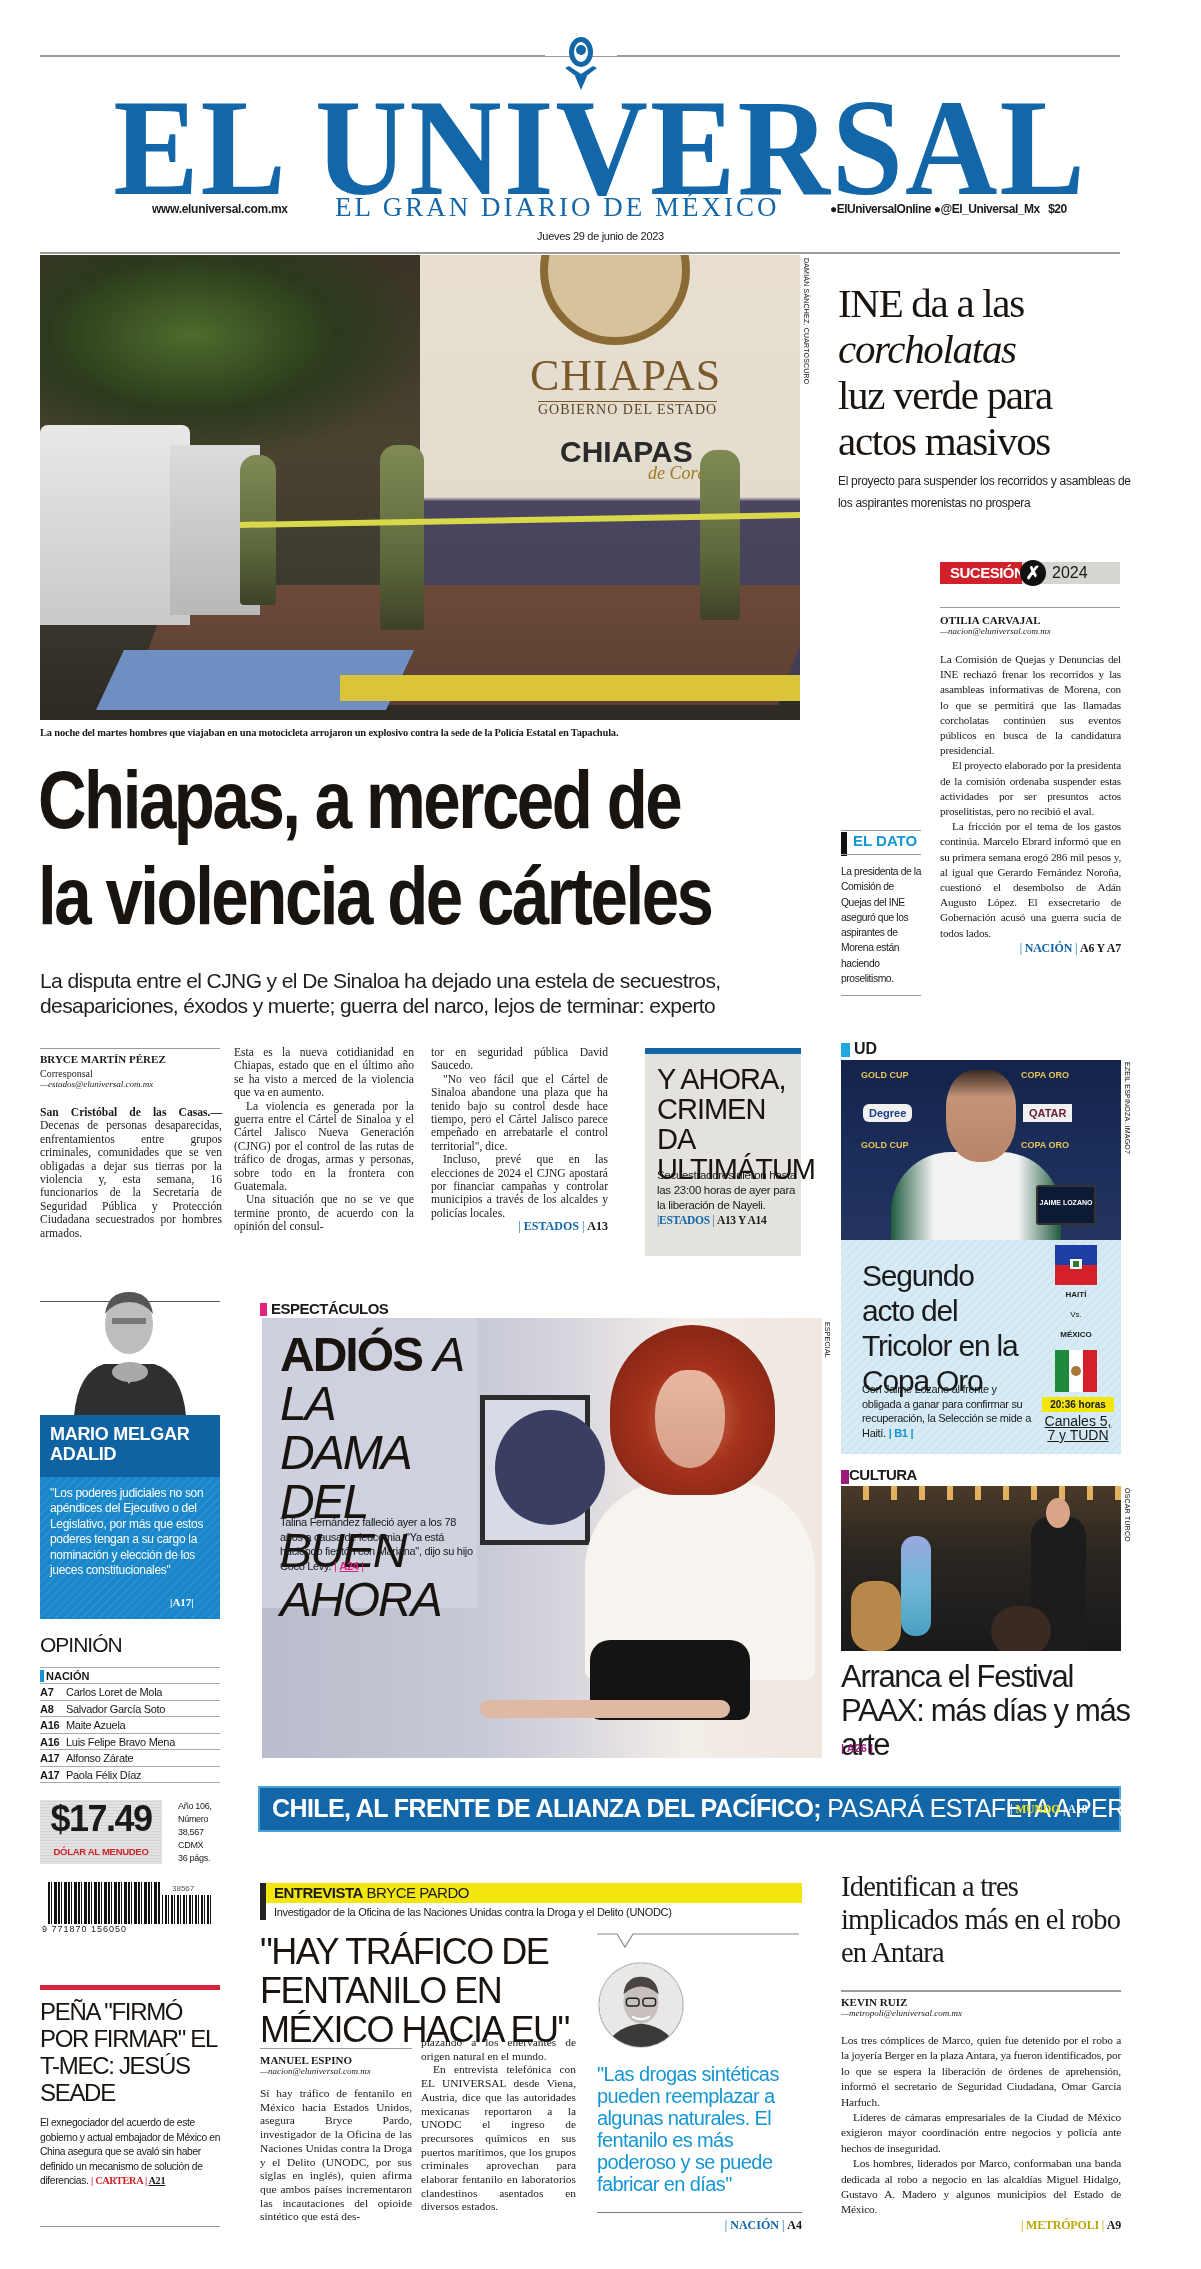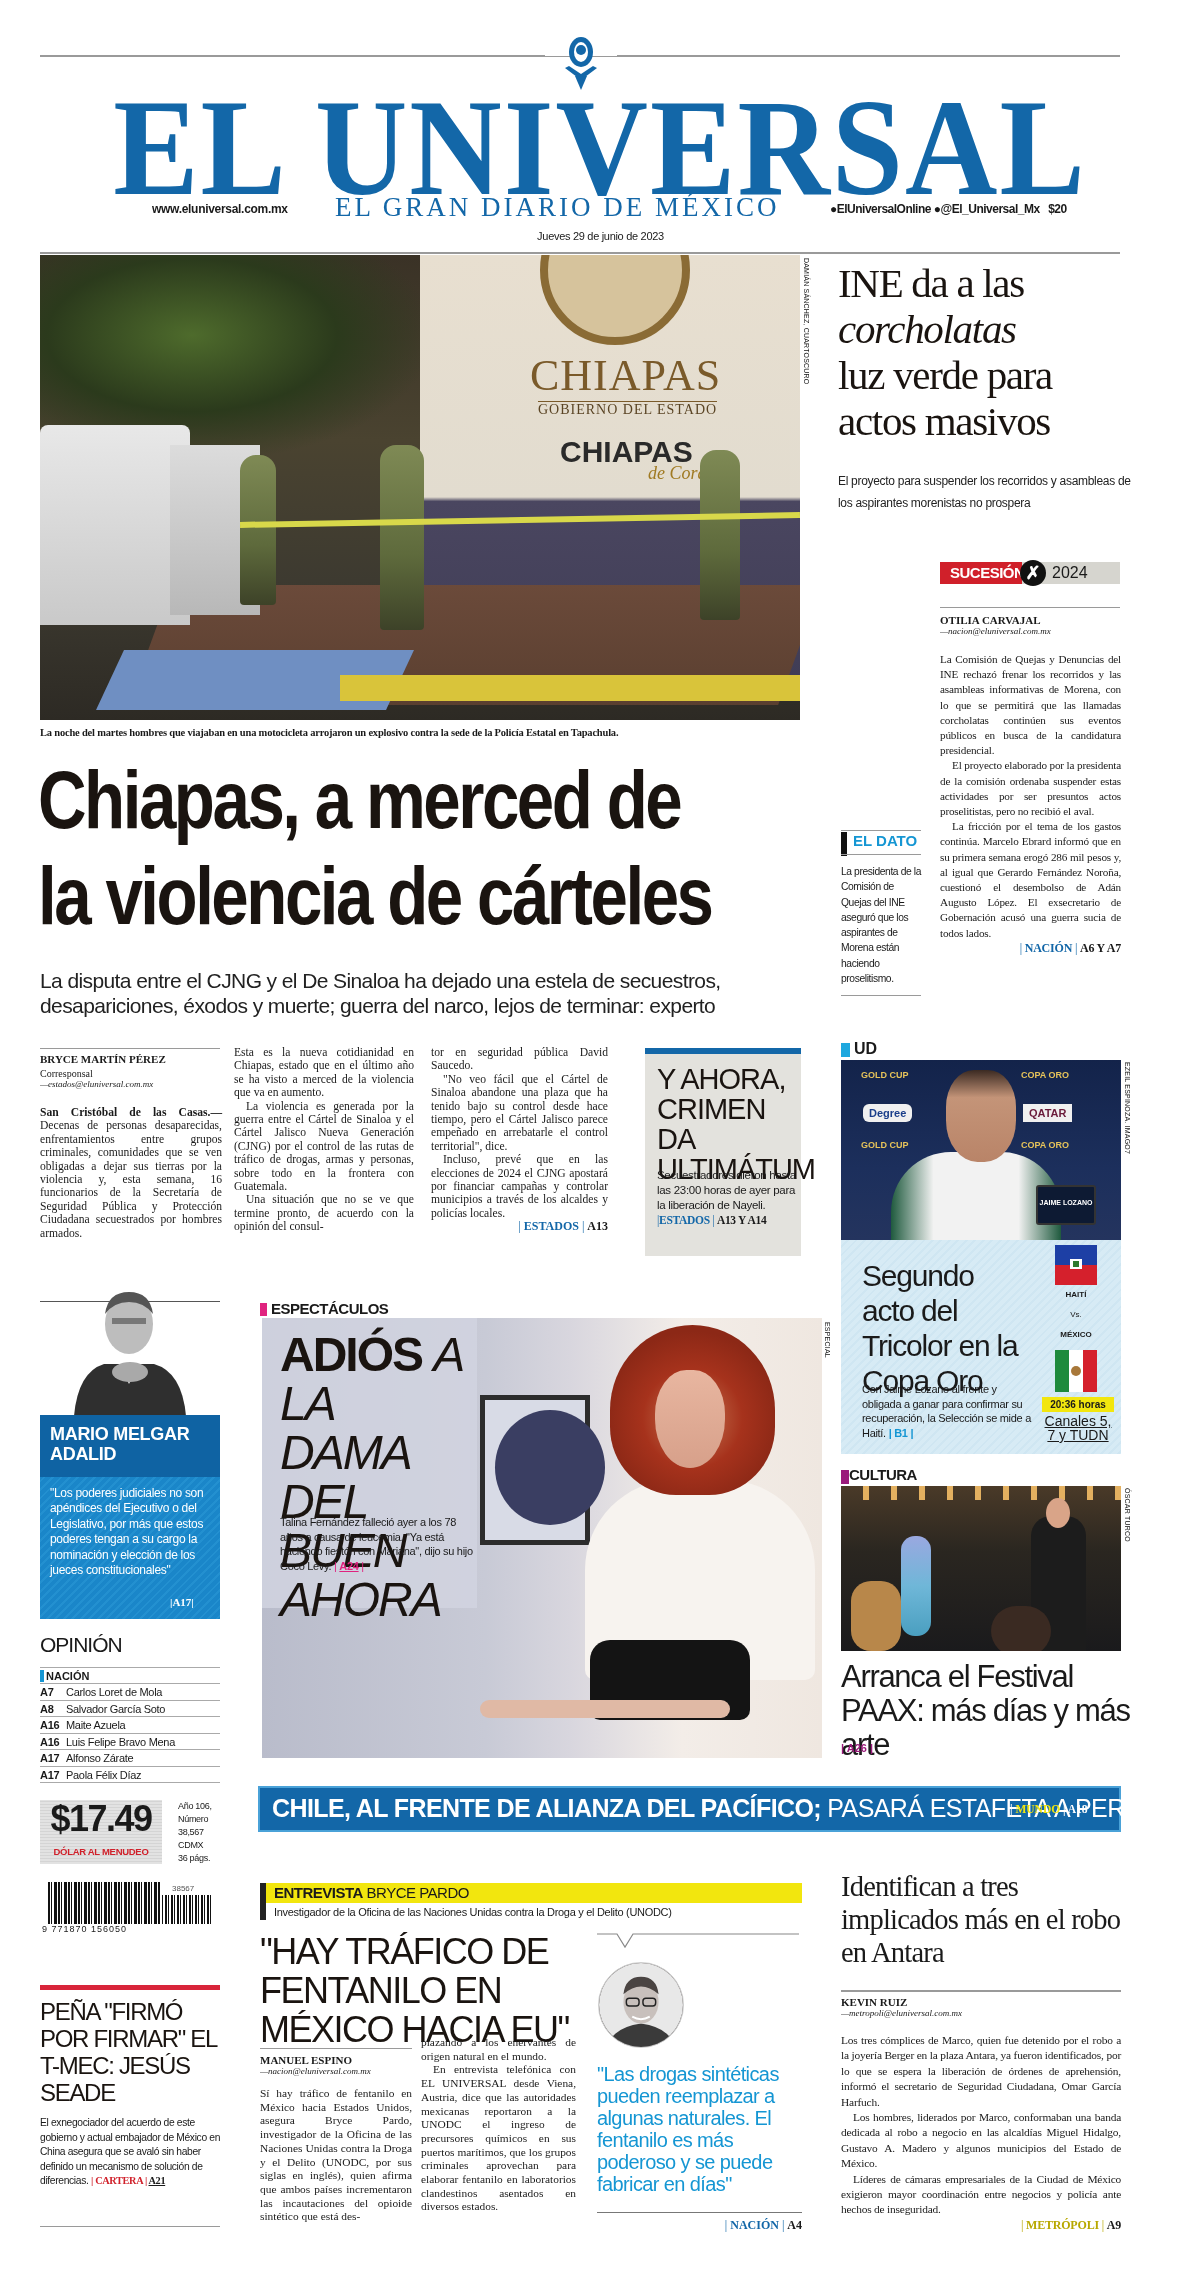--- a/index.html
+++ b/index.html
@@ -48,21 +48,21 @@
   .byline-role { font-family: "Liberation Serif", serif; font-size: 10px; }
   .byline-mail { font-family: "Liberation Serif", serif; font-style: italic; font-size: 9px; }
   .body { font-family: "Liberation Serif", serif; font-size: 11.6px; line-height: 13.4px; text-align: justify; color: #1a1a1a; }
   .body p { text-indent: 12px; }
   .body p.noindent { text-indent: 0; }
   .ref { font-family: "Liberation Serif", serif; font-weight: 700; font-size: 12px; text-align: right; }
   .ref .sec { color: #1367a8; }
   .ref .sep { color: #1367a8; font-weight: 400; }
 
   
-  .ine-head { left: 838px; top: 260px; width: 300px; font-family: "Liberation Serif", serif; font-size: 41px; line-height: 46px; letter-spacing: -1.3px; color: #1a1410; }
+  .ine-head { left: 838px; top: 280px; width: 300px; font-family: "Liberation Serif", serif; font-size: 41px; line-height: 46px; letter-spacing: -1.3px; color: #1a1410; }
   .ine-dek { left: 838px; top: 470px; width: 300px; font-family: "Liberation Sans", sans-serif; font-size: 12px; line-height: 22px; color: #222; letter-spacing: -0.3px; }
   .sucesion { left: 940px; top: 562px; width: 180px; height: 22px; background: #d6d5cf; }
   .sucesion-red { position: absolute; left: 0; top: 0; width: 82px; height: 22px; background: #d0202a; color: #fff; font-family: "Liberation Sans Narrow", "Liberation Sans", sans-serif; font-weight: 700; font-size: 15px; line-height: 22px; padding-left: 10px; letter-spacing: -0.5px; }
   .sucesion-x { position: absolute; left: 80px; top: -2px; width: 26px; height: 26px; border-radius: 50%; background: #111; color: #fff; font-weight: 700; text-align: center; font-size: 18px; line-height: 26px; font-family: "Liberation Serif", serif; }
   .sucesion-year { position: absolute; left: 112px; top: 0; font-family: "Liberation Sans Narrow", "Liberation Sans", sans-serif; font-size: 16px; line-height: 22px; }
 
   .eldato-bar { left: 841px; top: 832px; width: 6px; height: 24px; background: #111; }
   .eldato-title { left: 853px; top: 832px; font-family: "Liberation Sans Narrow", "Liberation Sans", sans-serif; font-weight: 700; font-size: 15px; color: #1596d3; }
   .eldato-text { left: 841px; top: 864px; width: 82px; font-family: "Liberation Sans", sans-serif; font-size: 10.3px; line-height: 15.3px; letter-spacing: -0.4px; }
 
@@ -463,16 +463,16 @@
 </div>
 
 <div class="abs ant-head">Identifican a tres implicados más en el robo en Antara</div>
 <div class="abs rule" style="left:841px;top:1990px;width:280px;height:2px;"></div>
 <div class="abs" style="left:841px;top:1996px;width:280px;">
   <div class="byline-name">KEVIN RUIZ</div>
   <div class="byline-mail">—metropoli@eluniversal.com.mx</div>
 </div>
 <div class="abs body" style="left:841px;top:2033px;width:280px;font-size:11.4px;line-height:15.4px;letter-spacing:-0.2px;">
   <p class="noindent">Los tres cómplices de Marco, quien fue detenido por el robo a la joyería Berger en la plaza Antara, ya fueron identificados, por lo que se espera la liberación de órdenes de aprehensión, informó el secretario de Seguridad Ciudadana, Omar García Harfuch.</p>
+  <p>Líderes de cámaras empresariales de la Ciudad de México exigieron mayor coordinación entre negocios y policía ante hechos de inseguridad.</p>
   <p>Los hombres, liderados por Marco, conformaban una banda dedicada al robo a negocio en las alcaldías Miguel Hidalgo, Gustavo A. Madero y algunos municipios del Estado de México.</p>
-  <p>Líderes de cámaras empresariales de la Ciudad de México exigieron mayor coordinación entre negocios y policía ante hechos de inseguridad.</p>
   <div class="ref"><span class="sep" style="color:#b8a800">| </span><span style="color:#b8a800">METRÓPOLI</span><span class="sep" style="color:#b8a800"> | </span><span>A9</span></div>
 </div>
 
 </body></html>

